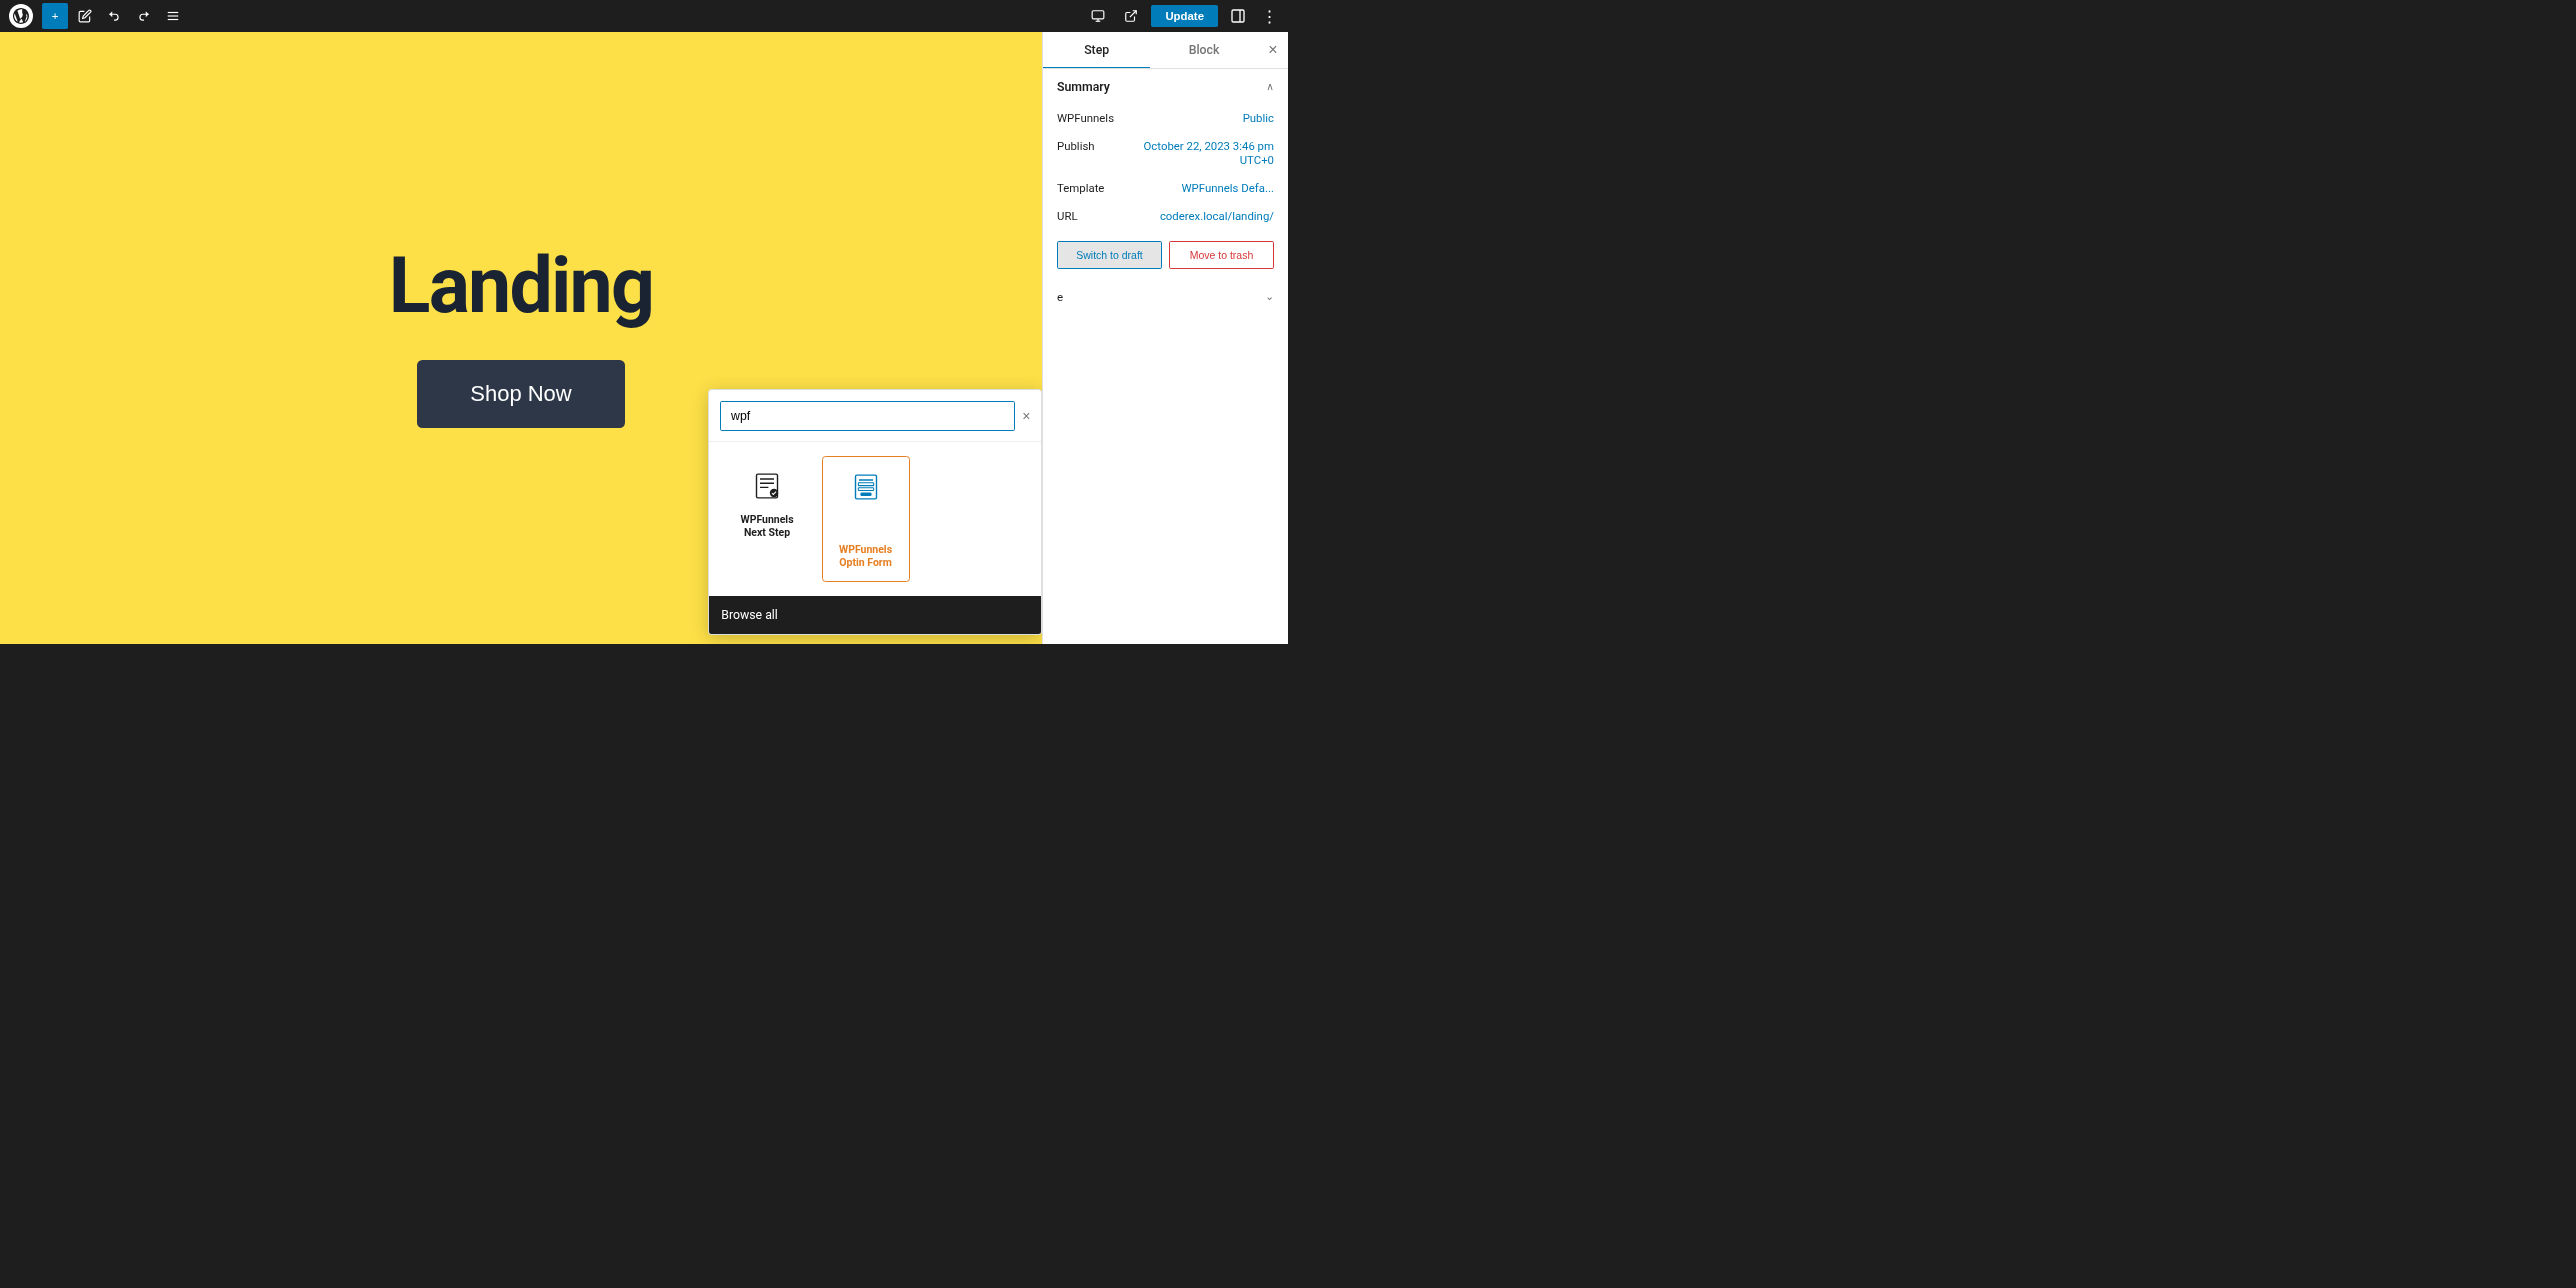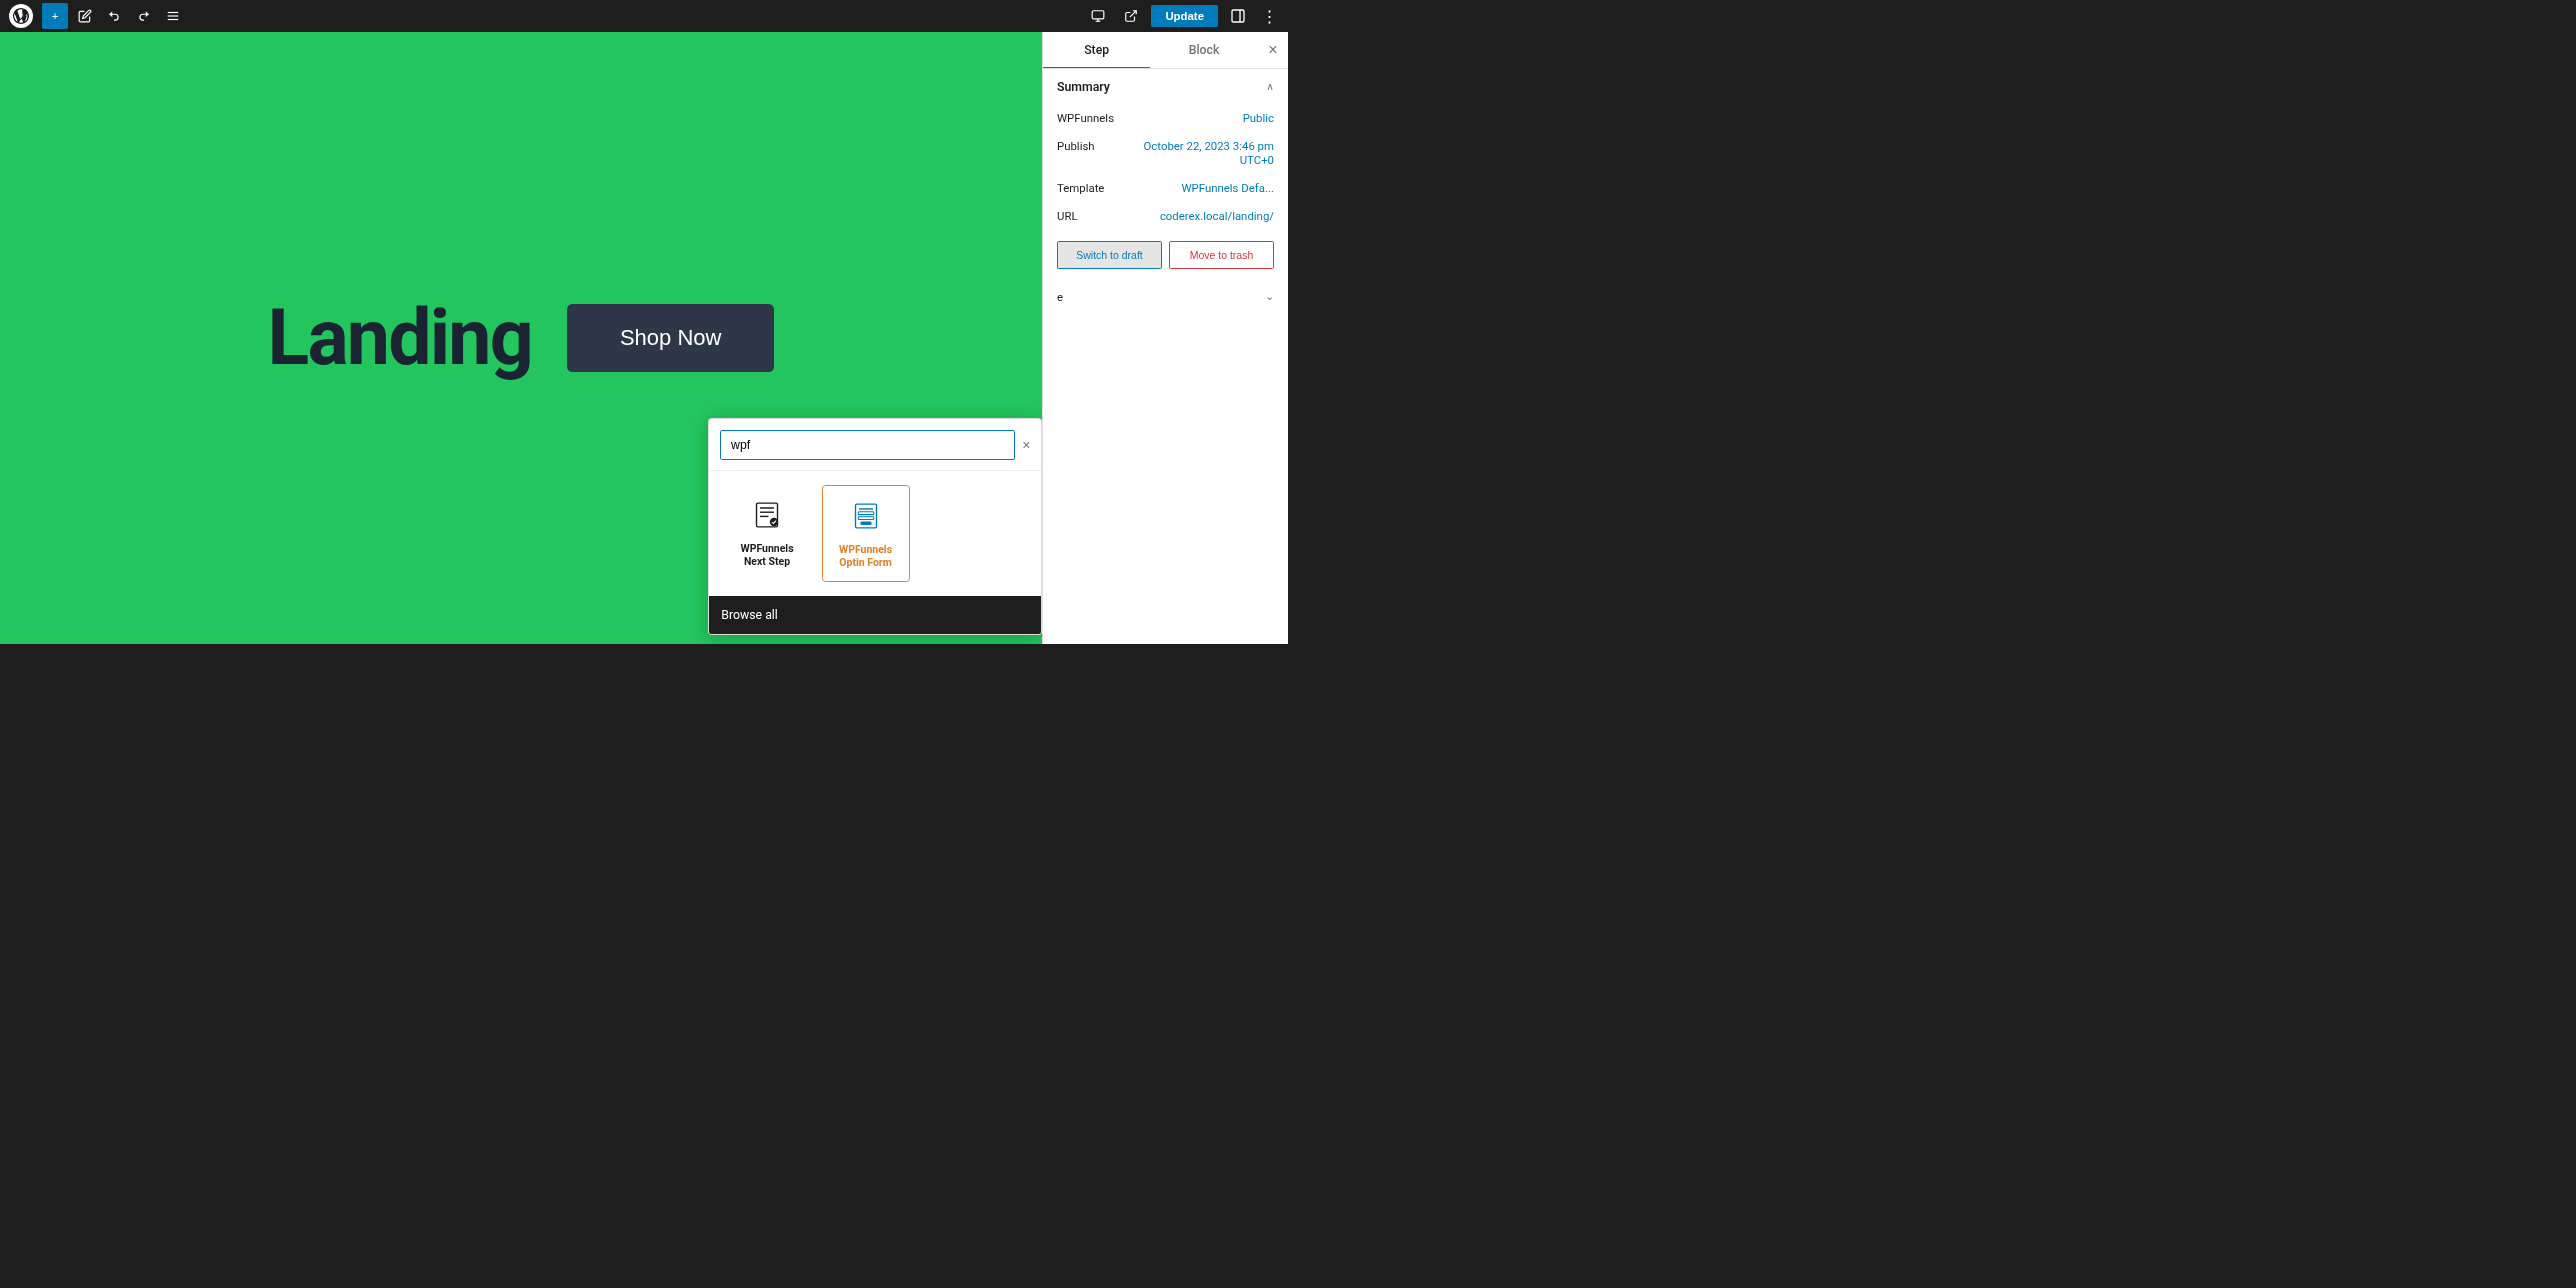--- a/index.html
+++ b/index.html
@@ -55,23 +55,23 @@
     .main-layout {
       display: flex; height: calc(644px - 32px);
     }
 
     
     .canvas-area {
       flex: 1; background: #f0f0f0; overflow: hidden; position: relative;
     }
 
     .canvas-content {
-      background: #22c55e; 
+      background: #fde047; 
       width: 100%; height: 100%;
-      display: flex; flex-direction: row; align-items: center; justify-content: center;
+      display: flex; flex-direction: column; align-items: center; justify-content: center;
       gap: 35px; position: relative;
     }
 
     .landing-title {
       font-size: 77px; font-weight: 700; color: #1a2332;
       letter-spacing: -1.8px; line-height: 1;
     }
 
     .shop-now-btn {
       background: #2d3748; color: #fff; border: none; cursor: pointer;
@@ -314,21 +314,21 @@
           <div class="block-item selected">
             <div class="block-item-icon">
               <svg viewBox="0 0 40 40" fill="none" xmlns="http://www.w3.org/2000/svg" width="28" height="28">
                 <rect x="5" y="3" width="30" height="34" rx="2" stroke="#007cba" stroke-width="2" fill="none"></rect>
                 <line x1="10" y1="10" x2="30" y2="10" stroke="#007cba" stroke-width="2"></line>
                 <rect x="9" y="14" width="22" height="4" rx="1" stroke="#007cba" stroke-width="1.5" fill="none"></rect>
                 <rect x="9" y="21" width="22" height="4" rx="1" stroke="#007cba" stroke-width="1.5" fill="none"></rect>
                 <rect x="12" y="28" width="16" height="5" rx="2" fill="#007cba"></rect>
               </svg>
             </div>
-            <span class="block-item-label" style="color:#e67e22;">WPFunnels Optin Form</span>
+            <span class="block-item-label" style="color:#e67e22;margin-top:29px;">WPFunnels Optin Form</span>
           </div>
 
         </div>
 
         <div class="block-inserter-footer">Browse all</div>
       </div>
 
     </div>
   </div>
 

